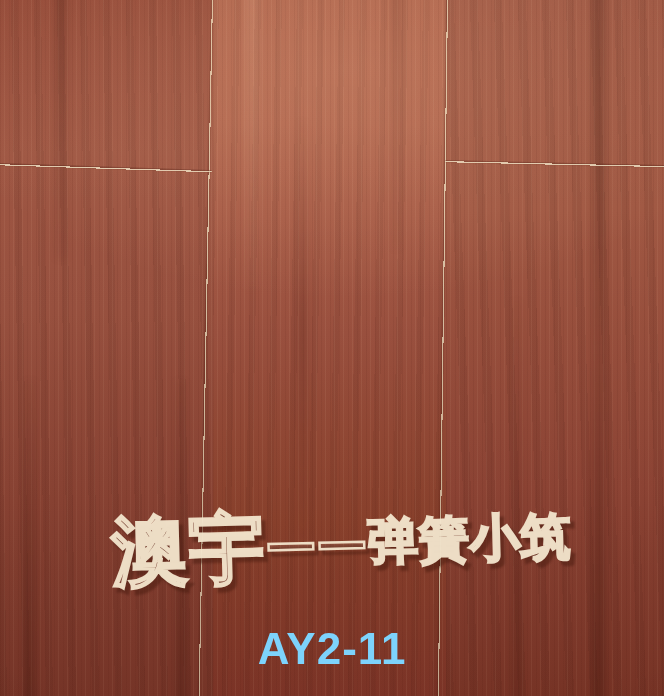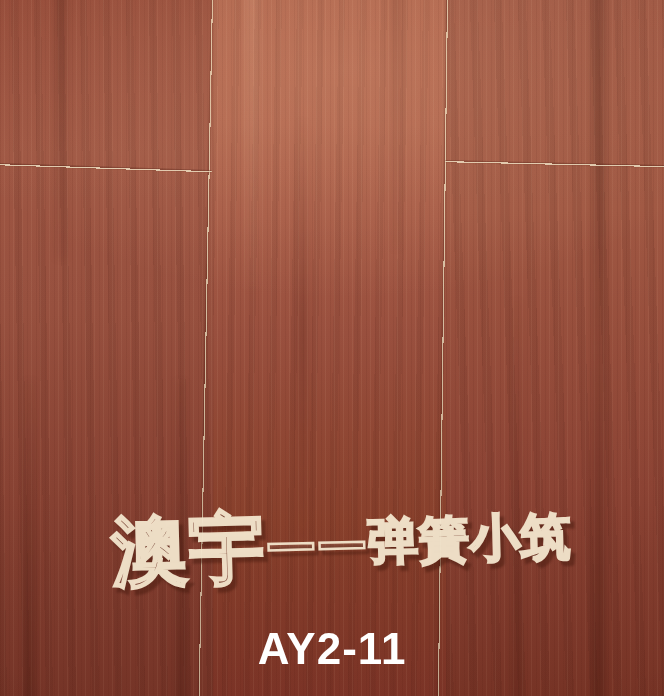--- a/index.html
+++ b/index.html
@@ -62,21 +62,21 @@
   .watermark{position:absolute;left:112px;top:492px;width:470px;height:120px;
     transform:rotate(-1.5deg);pointer-events:none;}
   .wm-layer{position:absolute;left:0;top:0;white-space:nowrap;font-weight:bold;
     color:transparent;line-height:100px;}
   .wm-big{font-size:76px;letter-spacing:1px;}
   .wm-small{font-size:50px;vertical-align:13px;letter-spacing:1px;}
   .wm-shadow{transform:translate(4px,5px);-webkit-text-stroke:3px rgba(72,26,14,0.50);filter:blur(1px);}
   .wm-main{-webkit-text-stroke:2.5px rgba(243,230,206,0.95);color:rgba(248,236,214,0.10);}
   
   .product-code{position:absolute;left:0;right:0;top:624px;text-align:center;
-    color:#ffffff;font-family:"Liberation Sans", sans-serif;
+    color:#7dd3fc;font-family:"Liberation Sans", sans-serif;
     font-size:44px;font-weight:700;letter-spacing:1px;}
 </style>
 </head>
 <body>
 
 <div class="photo">
 
   <div class="plank plank-left"></div>
   <div class="plank plank-center"></div>
   <div class="plank plank-right"></div>

